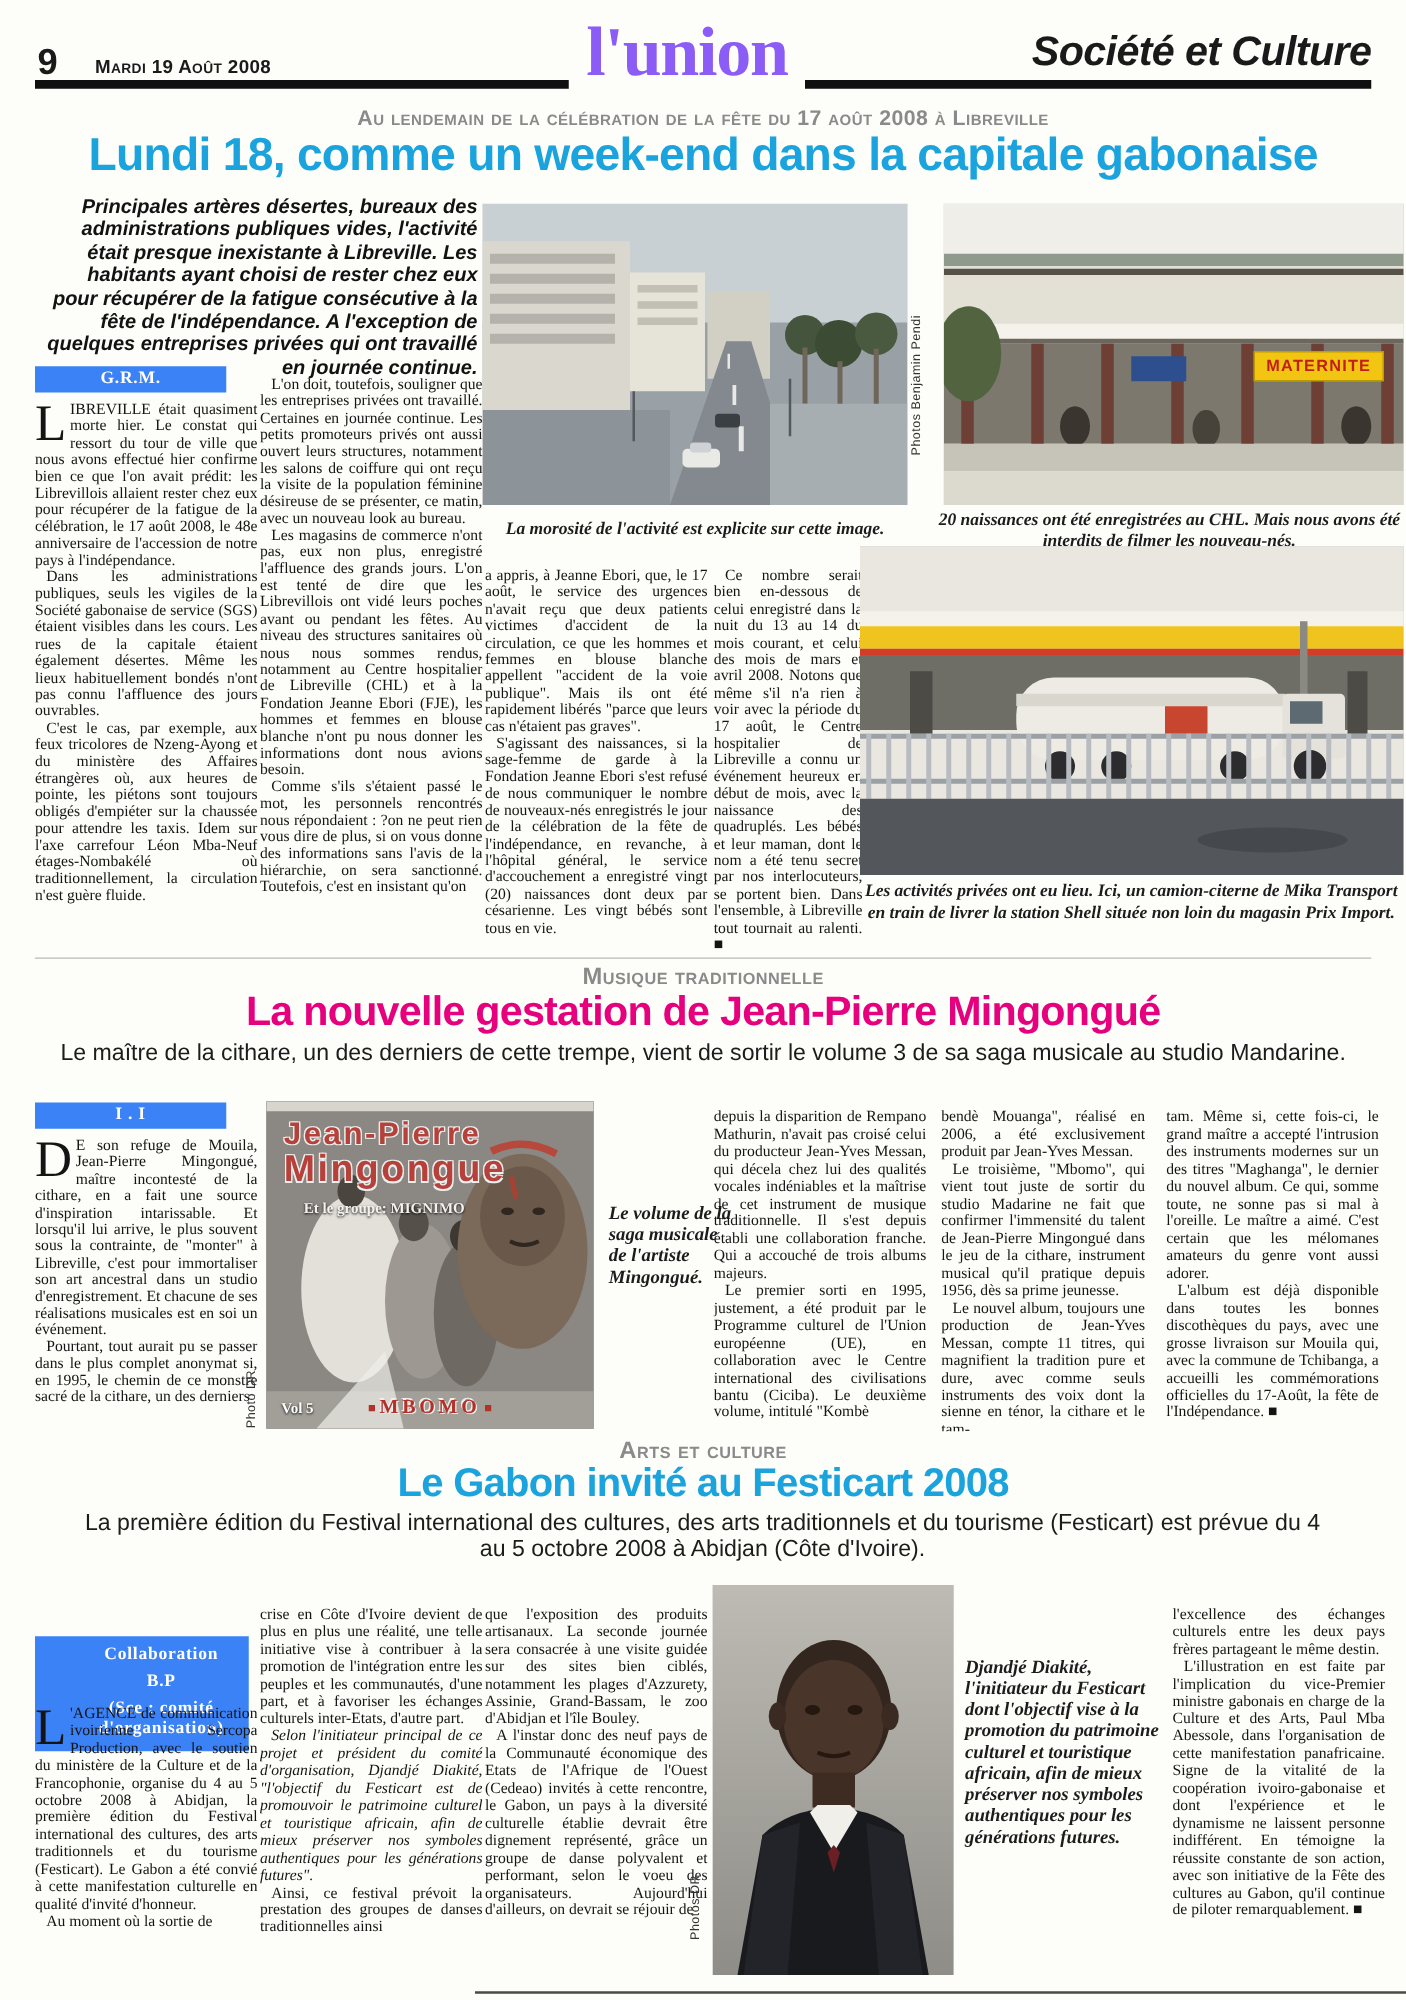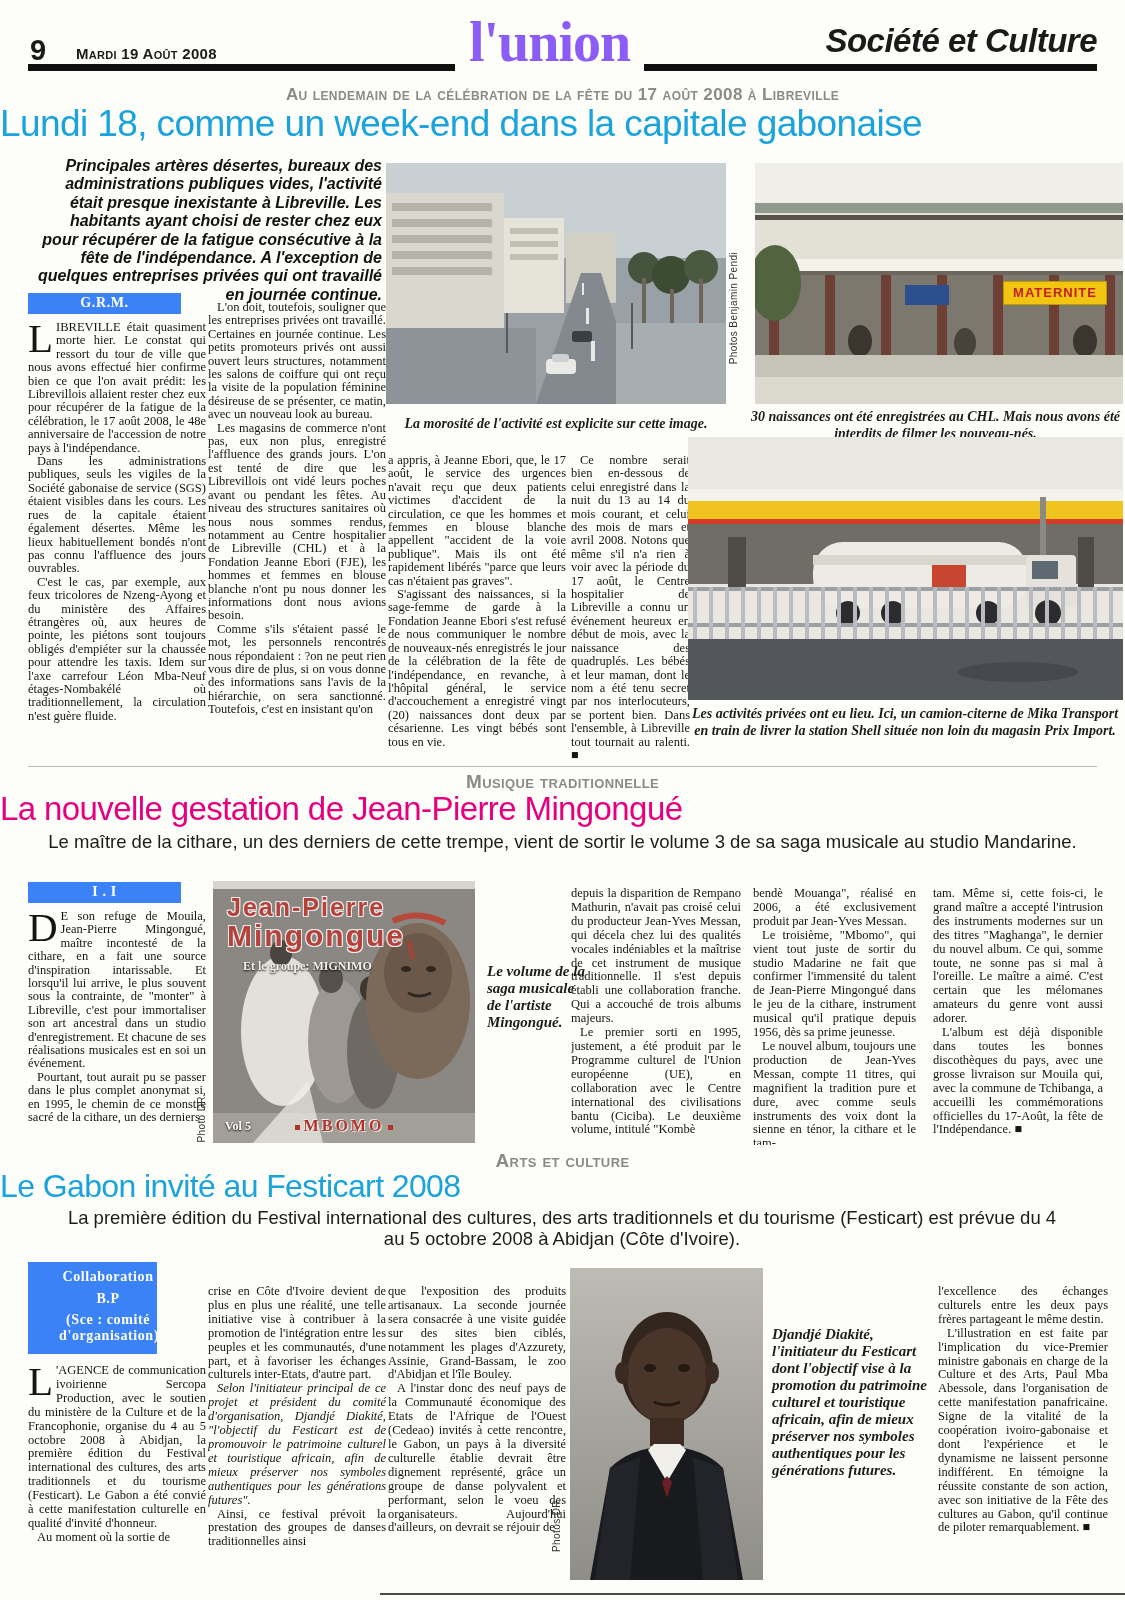--- a/index.html
+++ b/index.html
@@ -19,21 +19,21 @@
     font-family:"Liberation Serif",serif; font-weight:bold; font-size:56px;
     color:#8b5cf6; background:#fdfdfa; padding:0 14px; letter-spacing:-1px; line-height:60px;
   }
   .section-title { font-family:"Liberation Sans",sans-serif; font-weight:bold; font-style:italic; font-size:33px; letter-spacing:-.5px; }
 
   
   .kicker {
     width:100%; text-align:center; font-family:"Liberation Sans",sans-serif;
     font-weight:bold; font-variant:small-caps; color:#8a8a8a; letter-spacing:.4px;
   }
-  .headline { width:100%; text-align:left; font-family:"Liberation Sans",sans-serif; font-weight:normal; letter-spacing:-.6px; }
+  .headline { width:100%; text-align:center; font-family:"Liberation Sans",sans-serif; font-weight:bold; letter-spacing:-.6px; }
   .hl-blue { color:#1aa3dc; }
   .hl-pink { color:#e6007e; }
   .standfirst-lead {
     font-family:"Liberation Sans",sans-serif; font-weight:bold; font-style:italic;
     font-size:16px; line-height:18.4px; text-align:right; color:#121212;
   }
   .standfirst-center {
     width:100%; text-align:center; font-family:"Liberation Sans",sans-serif;
     font-size:18.5px; line-height:21px; color:#1c1c1c;
   }
@@ -152,21 +152,21 @@
       <ellipse cx="210" cy="180" rx="11" ry="15" fill="#47423a"></ellipse>
       <ellipse cx="330" cy="178" rx="12" ry="16" fill="#3a362f"></ellipse>
       <rect x="0" y="192" width="368" height="22" fill="#c6c3b8"></rect>
       <rect x="0" y="214" width="368" height="27" fill="#dcd9cf"></rect>
       <ellipse cx="20" cy="120" rx="26" ry="38" fill="#51643f"></ellipse>
     </svg>
     <div class="sign-maternite" style="left:248px; top:118px; width:104px; height:24px; font-size:13px; line-height:22px; letter-spacing:1px;">MATERNITE</div>
   </div>
 
   <div class="abs caption" style="left:386px; top:416px; width:340px;">La morosité de l'activité est explicite sur cette image.</div>
-  <div class="abs caption" style="left:748px; top:409px; width:375px;">30 naissances ont été enregistrées au CHL. Mais nous avons été interdits de filmer les nouveau-nés.</div>
+  <div class="abs caption" style="left:748px; top:409px; width:375px;">20 naissances ont été enregistrées au CHL. Mais nous avons été interdits de filmer les nouveau-nés.</div>
 
   <div class="abs byline-box" style="left:28px; top:293px; width:153px; height:21px;">
     <span class="bl">G.R.M.</span>
   </div>
 
   <div class="abs col" style="left:28px; top:321px; width:178px; height:430px;">
     <p><span class="dropcap">L</span><span>IBREVILLE était quasiment morte hier. Le constat qui ressort du tour de ville que nous avons effectué hier confirme bien ce que l'on avait prédit: les Librevillois allaient rester chez eux pour récupérer de la fatigue de la célébration, le 17 août 2008, le 48e anniversaire de l'accession de notre pays à l'indépendance.</span></p>
     <p>Dans les administrations publiques, seuls les vigiles de la Société gabonaise de service (SGS) étaient visibles dans les cours. Les rues de la capitale étaient également désertes. Même les lieux habituellement bondés n'ont pas connu l'affluence des jours ouvrables.</p>
     <p>C'est le cas, par exemple, aux feux tricolores de Nzeng-Ayong et du ministère des Affaires étrangères où, aux heures de pointe, les piétons sont toujours obligés d'empiéter sur la chaussée pour attendre les taxis. Idem sur l'axe carrefour Léon Mba-Neuf étages-Nombakélé où traditionnellement, la circulation n'est guère fluide.</p>
   </div>
@@ -299,21 +299,21 @@
   </div>
   <div class="abs col" style="left:933px; top:887px; width:170px; height:258px; line-height:13.9px;">
     <p>tam. Même si, cette fois-ci, le grand maître a accepté l'intrusion des instruments modernes sur un des titres "Maghanga", le dernier du nouvel album. Ce qui, somme toute, ne sonne pas si mal à l'oreille. Le maître a aimé. C'est certain que les mélomanes amateurs du genre vont aussi adorer.</p>
     <p>L'album est déjà disponible dans toutes les bonnes discothèques du pays, avec une grosse livraison sur Mouila qui, avec la commune de Tchibanga, a accueilli les commémorations officielles du 17-Août, la fête de l'Indépendance.  ■</p>
   </div>
 
   <div class="abs kicker" style="top:1150px; font-size:19px;">Arts et culture</div>
   <div class="abs headline hl-blue" style="top:1168px; font-size:32px;">Le Gabon invité au Festicart 2008</div>
   <div class="abs standfirst-center" style="top:1207px; left:62px; width:1000px;">La première édition du Festival international des cultures, des arts traditionnels et du tourisme (Festicart) est prévue du 4 au 5 octobre 2008 à Abidjan (Côte d'Ivoire).</div>
 
-  <div class="abs byline-box" style="left:28px; top:1262px; width:129px; height:92px; padding-top:6px;padding-left:31px;">
+  <div class="abs byline-box" style="left:28px; top:1309px; width:171px; height:92px; padding-top:6px;padding-left:31px;">
     <span class="bl">Collaboration</span>
     <span class="bl" style="margin-top:5px;">B.P</span>
     <span class="bl" style="margin-top:5px; line-height:16px;">(Sce : comité d'organisation)</span>
   </div>
 
   <div class="abs col" style="left:28px; top:1364px; width:178px; height:228px; line-height:13.9px;">
     <p><span class="dropcap">L</span><span>'AGENCE de communication ivoirienne Sercopa Production, avec le soutien du ministère de la Culture et de la Francophonie, organise du 4 au 5 octobre 2008 à Abidjan, la première édition du Festival international des cultures, des arts traditionnels et du tourisme (Festicart). Le Gabon a été convié à cette manifestation culturelle en qualité d'invité d'honneur.</span></p>
     <p>Au moment où la sortie de</p>
   </div>
 

